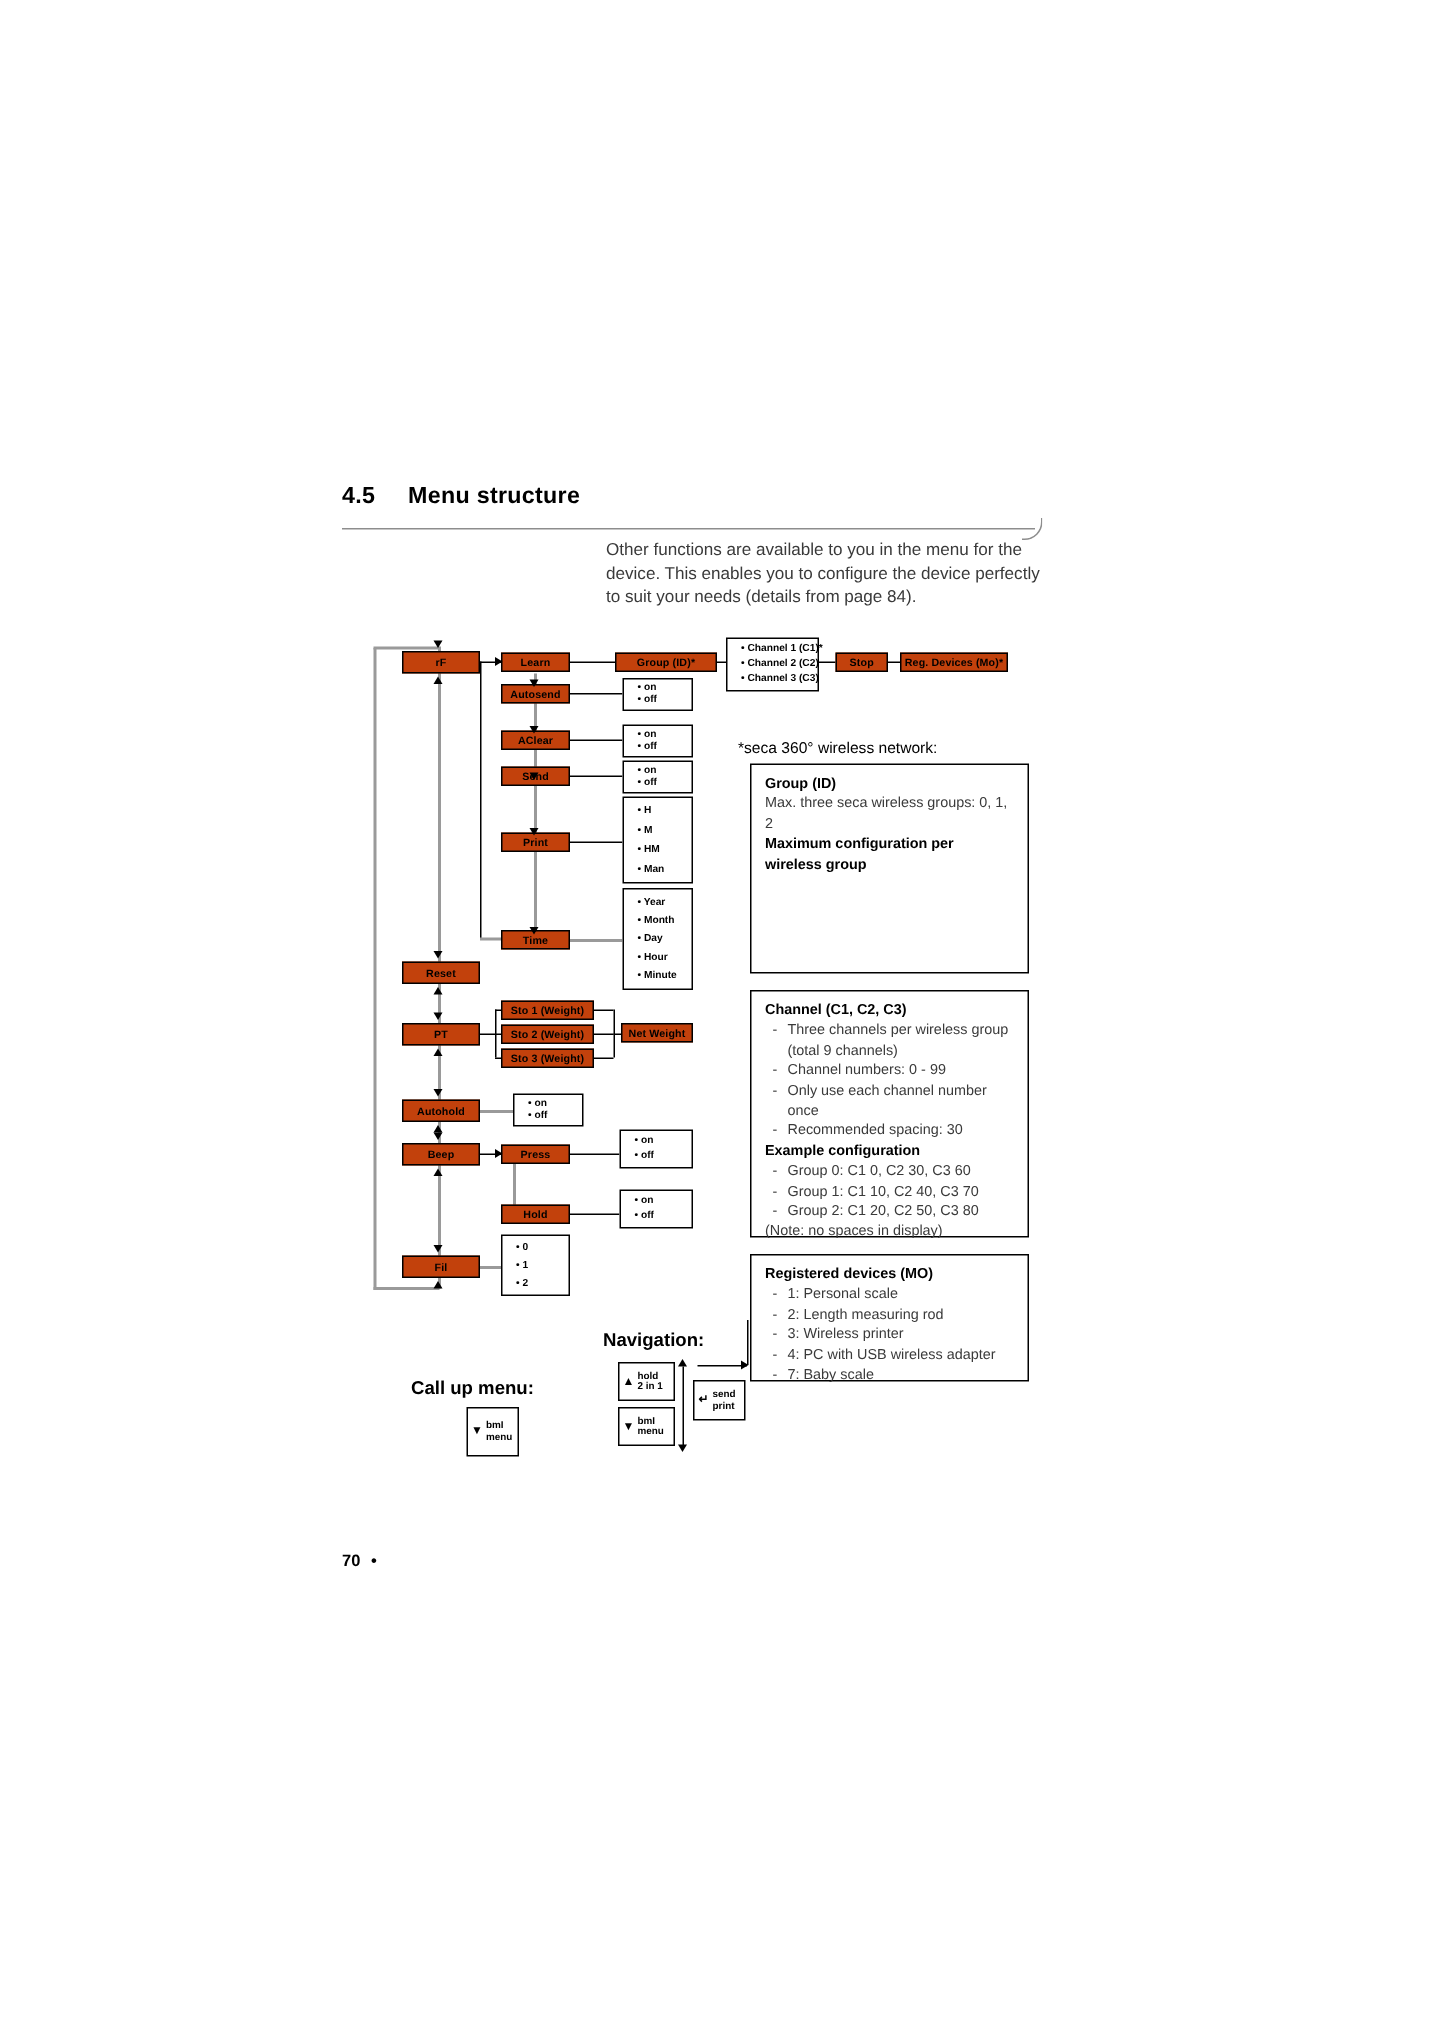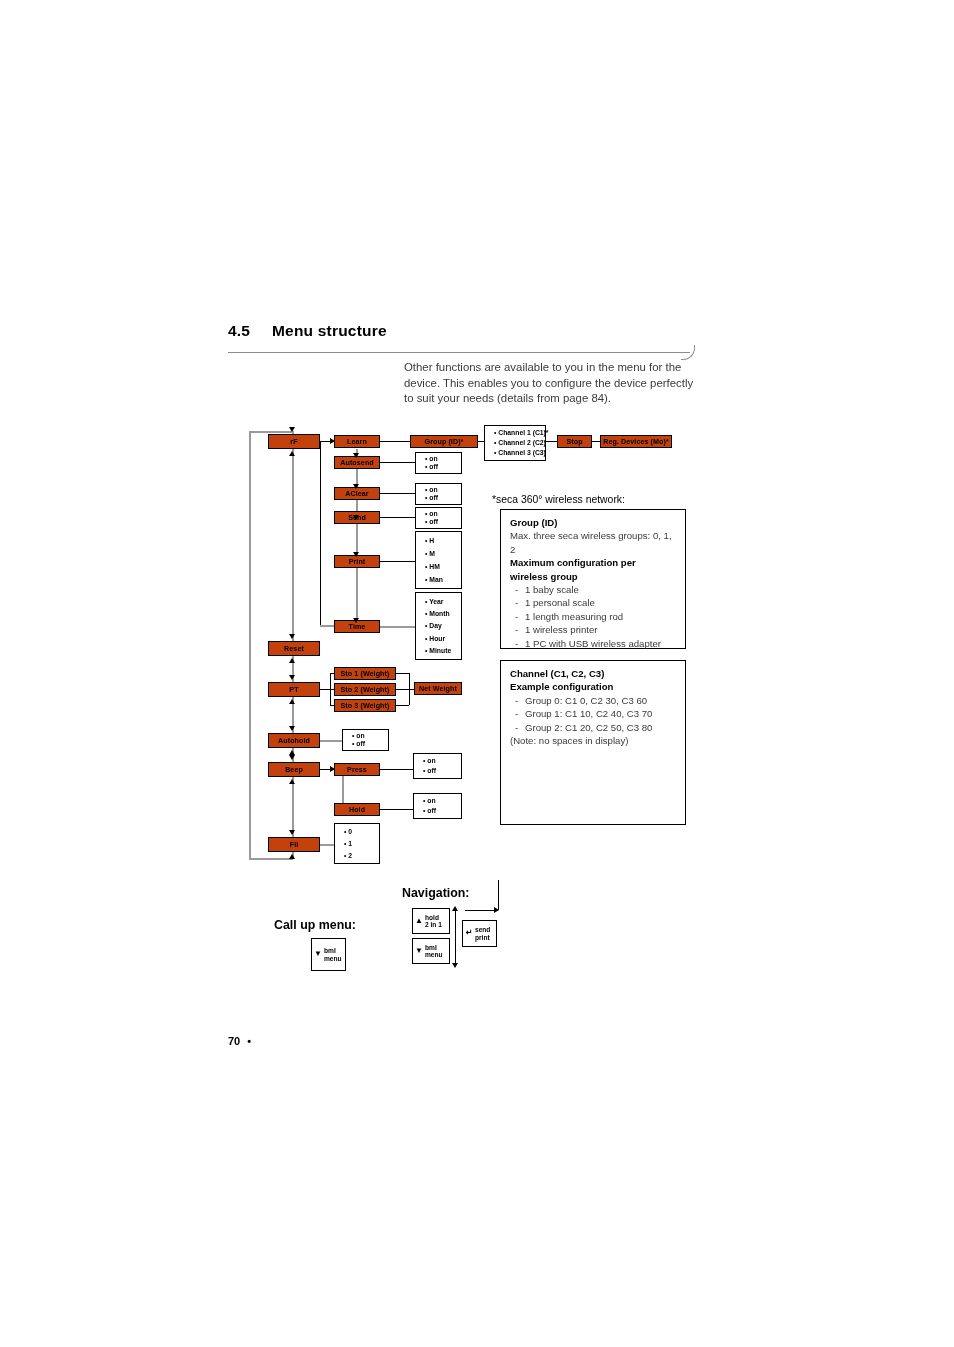--- a/index.html
+++ b/index.html
@@ -369,40 +369,49 @@
     </div>
   </div>
 
   <div id="wireless-net-title">*seca 360° wireless network:</div>
 
   <div class="infobox" style="left:500px; top:509px; width:186px; height:140px;">
     <span class="hd">Group (ID)</span>
     <span class="plain">Max. three seca wireless groups: 0, 1, 2</span>
     <span class="hd">Maximum configuration per </span>
     <span class="hd">wireless group</span>
-    <ul>
-      <li>1 baby scale</li>
-      <li>1 personal scale</li>
-      <li>1 length measuring rod</li>
-      <li>1 wireless printer</li>
-      <li>1 PC with USB wireless adapter</li>
-    </ul>
   </div>
 
   <div class="infobox" style="left:500px; top:660px; width:186px; height:165px;">
     <span class="hd">Channel (C1, C2, C3)</span>
+    <ul>
+      <li>Three channels per wireless group (total 9 channels)</li>
+      <li>Channel numbers: 0 - 99</li>
+      <li>Only use each channel number once</li>
+      <li>Recommended spacing: 30</li>
+    </ul>
     <span class="hd">Example configuration</span>
     <ul>
       <li>Group 0: C1 0, C2 30, C3 60</li>
       <li>Group 1: C1 10, C2 40, C3 70</li>
       <li>Group 2: C1 20, C2 50, C3 80</li>
     </ul>
     <span class="plain">(Note: no spaces in display)</span>
   </div>
 
+  <div class="infobox" style="left:500px; top:836px; width:186px; height:85px;">
+    <span class="hd">Registered devices (MO)</span>
+    <ul>
+      <li>1: Personal scale</li>
+      <li>2: Length measuring rod</li>
+      <li>3: Wireless printer</li>
+      <li>4: PC with USB wireless adapter</li>
+      <li>7: Baby scale</li>
+    </ul>
+  </div>
 
   <div id="navigation-title">Navigation:</div>
   <div id="callup-title">Call up menu:</div>
 
   <div class="keycap" style="left:311px; top:938px; width:35px; height:33px;">
     <span class="gl">▼</span>
     <span class="lbl">
       <span>bmI</span><br>
       <span>menu</span>
     </span>

